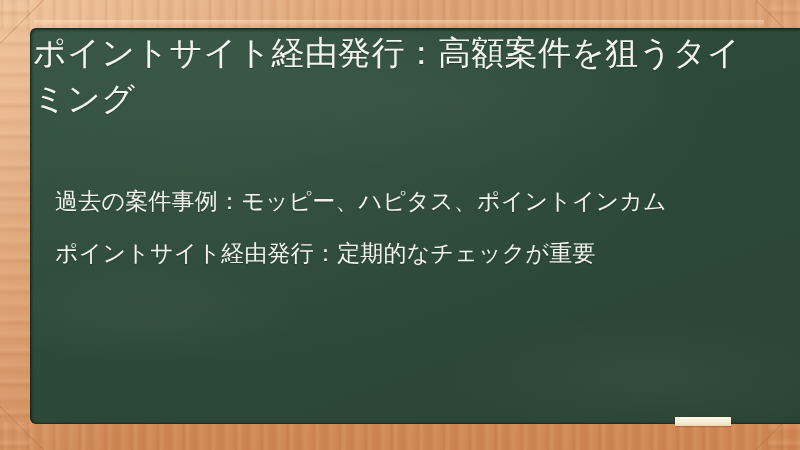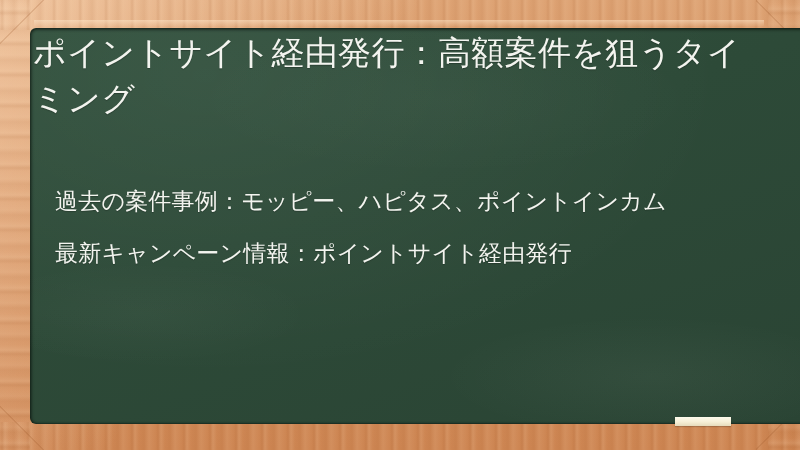--- a/index.html
+++ b/index.html
@@ -195,21 +195,21 @@
 
   <div class="board">
     <div class="dust"></div>
 
     <div class="board-text">
 
       <div class="title">ポイントサイト経由発行：高額案件を狙うタイミング</div>
 
       <div class="bullets">
         <div class="bullet-line">過去の案件事例：モッピー、ハピタス、ポイントインカム</div>
-        <div class="bullet-line">最新キャンペーン情報：ポイントサイト経由発行</div>
+        <div class="bullet-line">ポイントサイト経由発行：定期的なチェックが重要</div>
       </div>
 
     </div>
   </div>
 
   <div class="chalk"></div>
 
 </div>
 
 </body></html>

